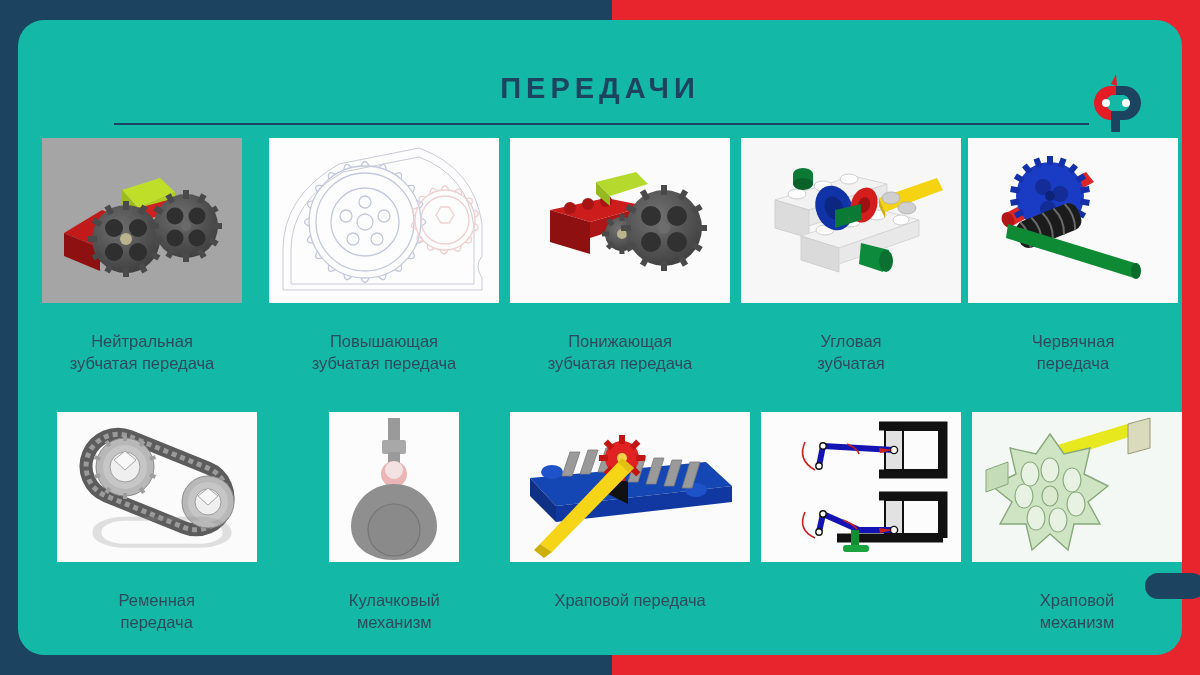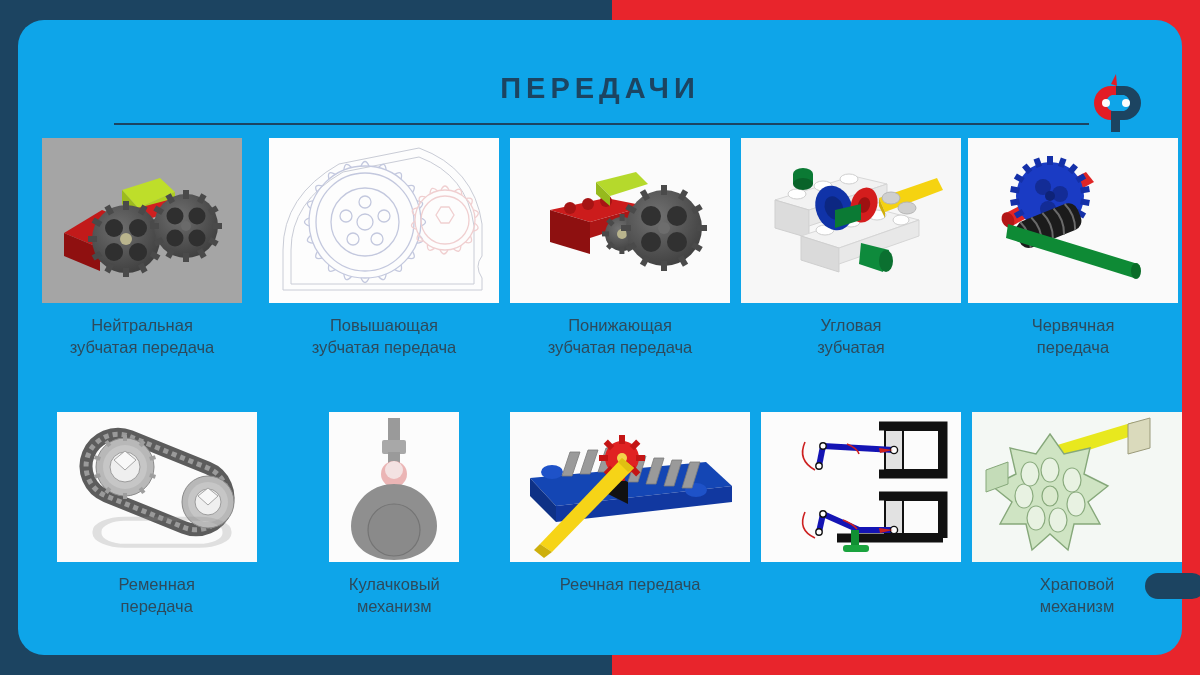--- a/index.html
+++ b/index.html
@@ -10,21 +10,21 @@
   }
   .slide{position:relative;width:1200px;height:675px;overflow:hidden;}
 
   
   .bg-navy{position:absolute;left:0;top:0;width:612px;height:675px;background:#1c4461;}
   .bg-red{position:absolute;left:612px;top:0;width:588px;height:675px;background:#e8252c;}
 
   
   .card{
     position:absolute;left:18px;top:20px;width:1164px;height:635px;
-    background:#0ea5e9;border-radius:26px;
+    background:#14b8a6;border-radius:26px;
     box-shadow:0 0 0 0 rgba(0,0,0,0);
   }
 
   
   .edge-pill{
     position:absolute;left:1145px;top:573px;width:60px;height:26px;
     background:#1c4461;border-radius:13px;
   }
 
   
@@ -34,21 +34,21 @@
   }
   .title-rule{
     position:absolute;left:96px;top:103px;width:975px;height:2px;background:#1c4461;
   }
 
   
   .row{position:absolute;left:0;width:1164px;display:flex;}
   .row-1{top:118px;}
   .row-2{top:392px;}
 
-  .cell{display:flex;flex-direction:column;align-items:center;}
+  .cell{display:flex;flex-direction:column;align-items:center;gap:16px;}
   .thumb{position:relative;overflow:hidden;}
   .caption{
     margin-top:11px;text-align:center;color:#2d4a5c;
     font-size:16.5px;line-height:1.36;font-weight:400;
   }
 
   
   .ph{position:absolute;left:0;top:0;width:100%;height:100%;}
   svg{display:block;}
 </style>
@@ -492,21 +492,21 @@
                 <rect x="-3" y="-23" width="6" height="9" transform="rotate(315)"></rect>
               </g>
               <circle r="5" fill="#f3d24a"></circle>
             </g>
 
             <path d="M30 132 L112 46 L124 56 L42 140 Z" fill="#f6d417"></path>
             <path d="M30 132 L42 140 L34 146 L24 138 Z" fill="#cdaf0c"></path>
             <path d="M112 46 L124 56 L118 60 L108 50 Z" fill="#e0c012"></path>
           </svg>
         </div>
-        <div class="caption" style="white-space:pre-line;">Реечная передача</div>
+        <div class="caption" style="white-space:pre-line;">Храповой передача</div>
       </div>
 
       <div class="cell" style="width:226px;">
         <div class="thumb" style="width:200px;height:150px;background:#fcfcfc;">
           <svg class="ph" viewBox="0 0 200 150">
 
             <g>
               <path d="M118 14 L182 14 L182 62 L118 62" fill="none" stroke="#111111" stroke-width="9"></path>
               <rect x="124" y="18" width="18" height="40" fill="#e2e2e2" stroke="#111111" stroke-width="2"></rect>
               <rect x="142" y="18" width="36" height="40" fill="none" stroke="#111111" stroke-width="2"></rect>

